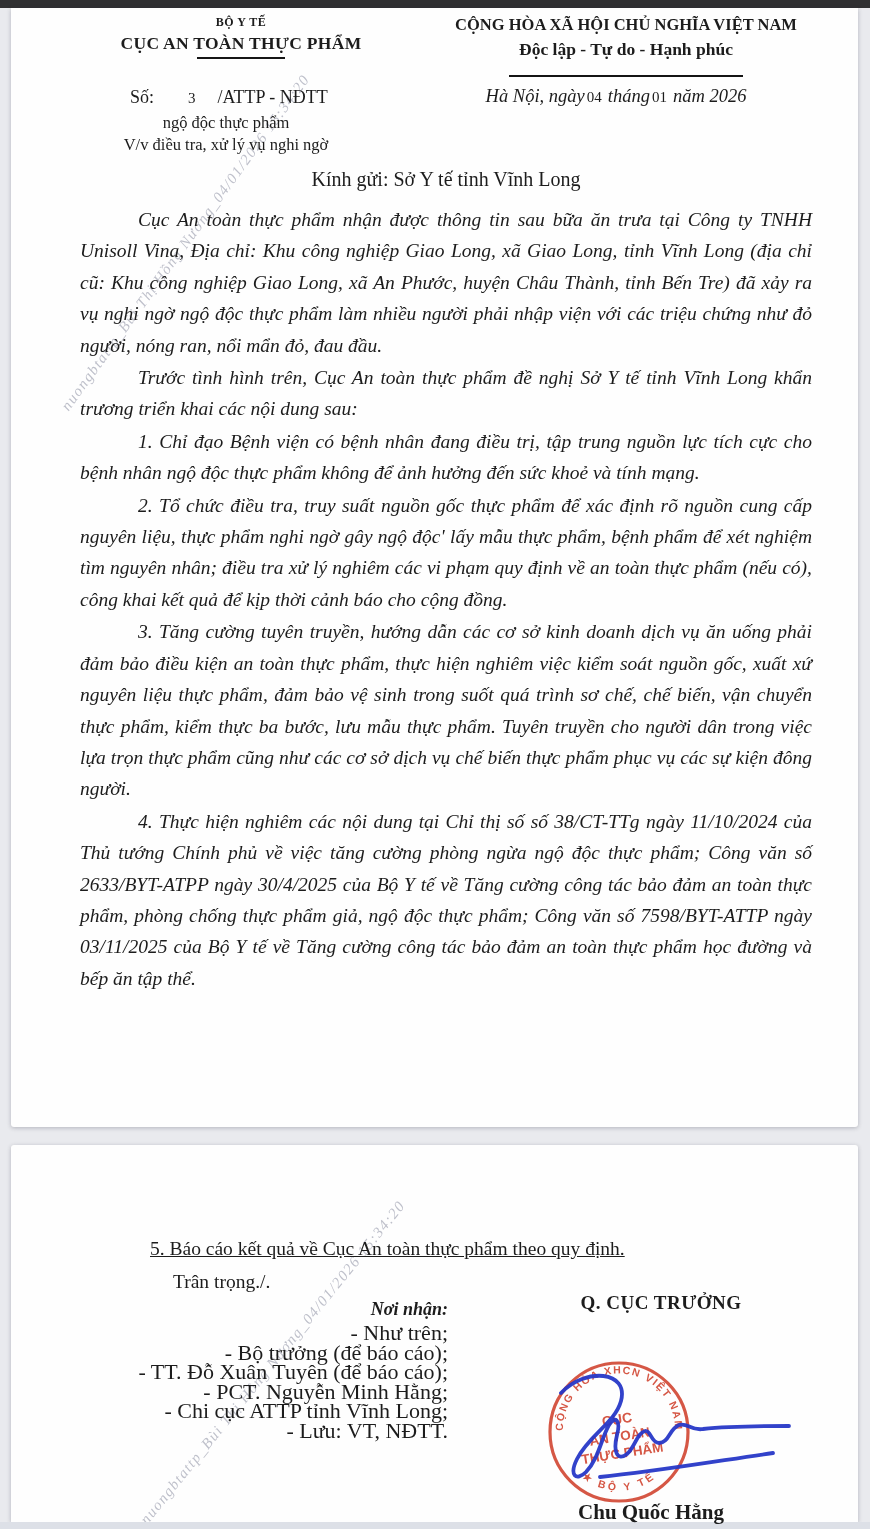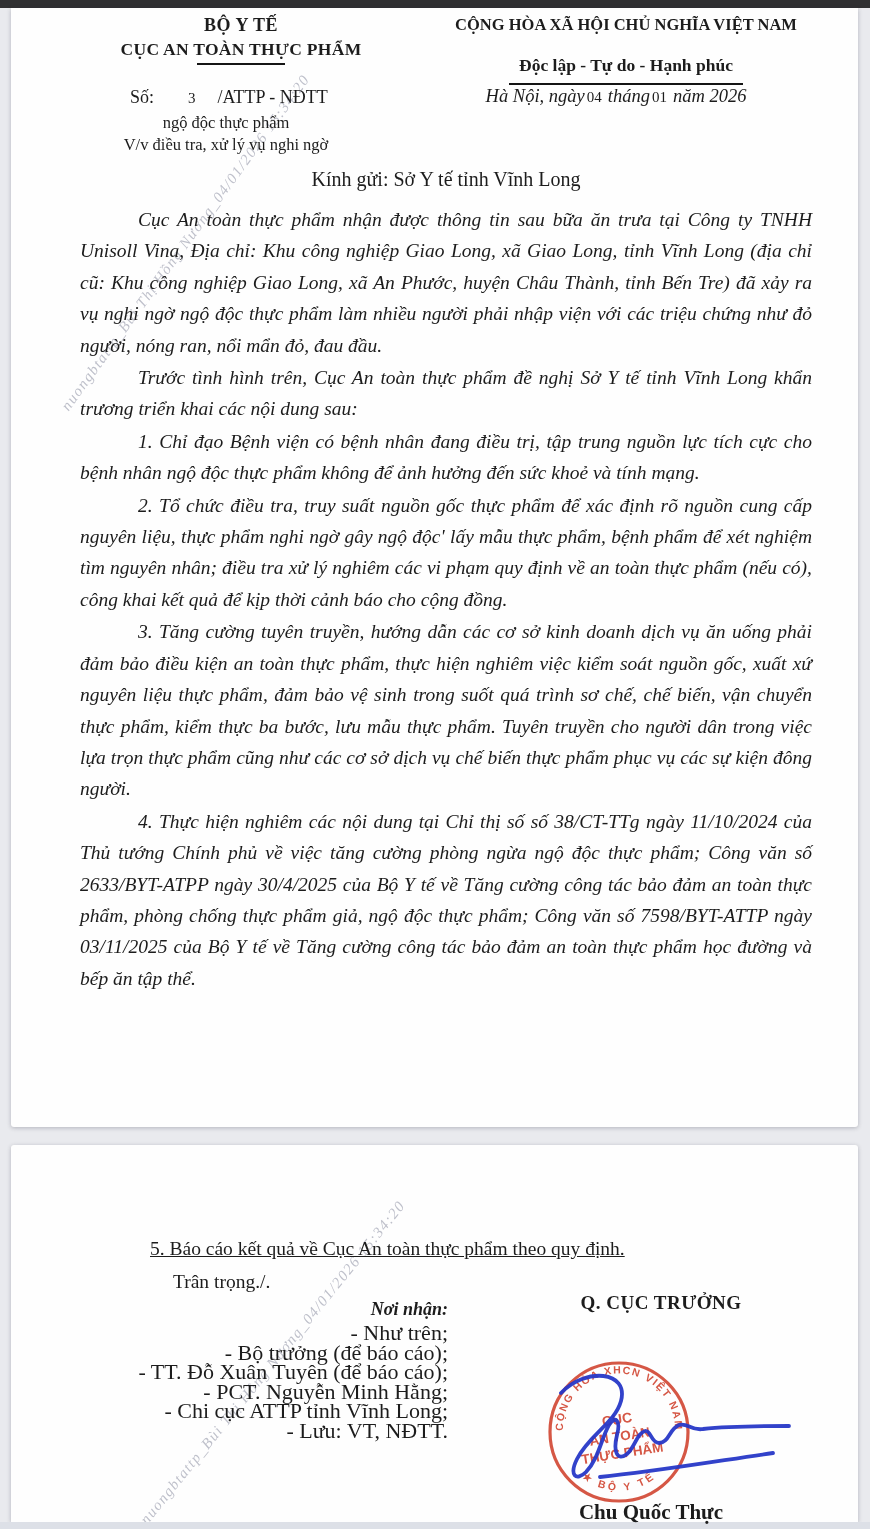--- a/index.html
+++ b/index.html
@@ -21,28 +21,28 @@
 
   .wm {
     position:absolute; white-space:nowrap; font-style:italic;
     color:#b4b6c2; opacity:.85; font-size:15px; letter-spacing:1.4px;
     transform-origin:0 0; pointer-events:none;
   }
   #wm1 { left:47px; top:396px; transform:rotate(-54deg); }
   #wm2 { left:126px; top:372px; transform:rotate(-51deg); }
 
   .hdr-left { position:absolute; left:55px; top:7px; width:350px; text-align:center; }
-  .hdr-left .l1 { font-weight:bold; font-size:18px; letter-spacing:.5px; }
+  .hdr-left .l1 { font-weight:bold; font-size:12px; letter-spacing:.5px; }
   .hdr-left .l2 { font-weight:bold; font-size:17.5px; letter-spacing:.3px; margin-top:3px; }
   .hdr-left .rule { width:88px; height:2px; background:#151515; margin:3px auto 0; }
 
   .hdr-right { position:absolute; left:400px; top:7px; width:430px; text-align:center; }
   .hdr-right .l1 { font-weight:bold; font-size:16.5px; }
-  .hdr-right .l2 { font-weight:bold; font-size:17.5px; display:inline-block; margin-top:20px;
-                   border-bottom:2px solid #141414; padding:0 10px 7px; }
+  .hdr-right .l2 { font-weight:bold; font-size:17.5px; display:inline-block; margin-top:4px;
+                   border-bottom:2px solid #141414; padding:0 10px 15px; }
 
   .so-line { position:absolute; left:119px; top:79px; font-size:18px; white-space:nowrap; }
   .so-line .num { font-size:15px; margin-left:34px; }
   .so-line .sfx { margin-left:22px; }
 
   .date-line { position:absolute; left:395px; top:78px; width:420px; text-align:center;
                font-style:italic; font-size:18.5px; white-space:nowrap; }
   .date-line .num { font-style:normal; font-size:15px; margin:0 6px 0 2px; }
 
   .subject { position:absolute; left:50px; top:104px; width:330px; text-align:center;
@@ -153,17 +153,17 @@
       </g>
     </svg>
 
     <svg class="sig-svg" width="285" height="145" viewBox="0 0 285 145">
       <g fill="none" stroke="#2838c8" stroke-width="3.8" stroke-linecap="round" stroke-linejoin="round" opacity="0.95">
         <path d="M 30 30 C 55 4 98 8 90 38 C 84 60 58 72 46 96 C 38 112 45 119 55 109 C 68 95 70 76 78 62 C 84 52 90 57 86 72 C 82 88 86 99 96 91 C 104 84 106 70 114 68 C 120 67 120 80 128 80 C 138 80 138 66 148 62 C 156 59 160 68 172 66 C 200 63 230 63 258 63"></path>
         <path d="M 69 114 C 120 109 180 99 242 90"></path>
       </g>
     </svg>
 
-    <div class="signer-name">Chu Quốc Thực</div>
+    <div class="signer-name">Chu Quốc Hằng</div>
   </div>
 
   <div class="botbar"></div>
 </div>
 
 </body></html>

